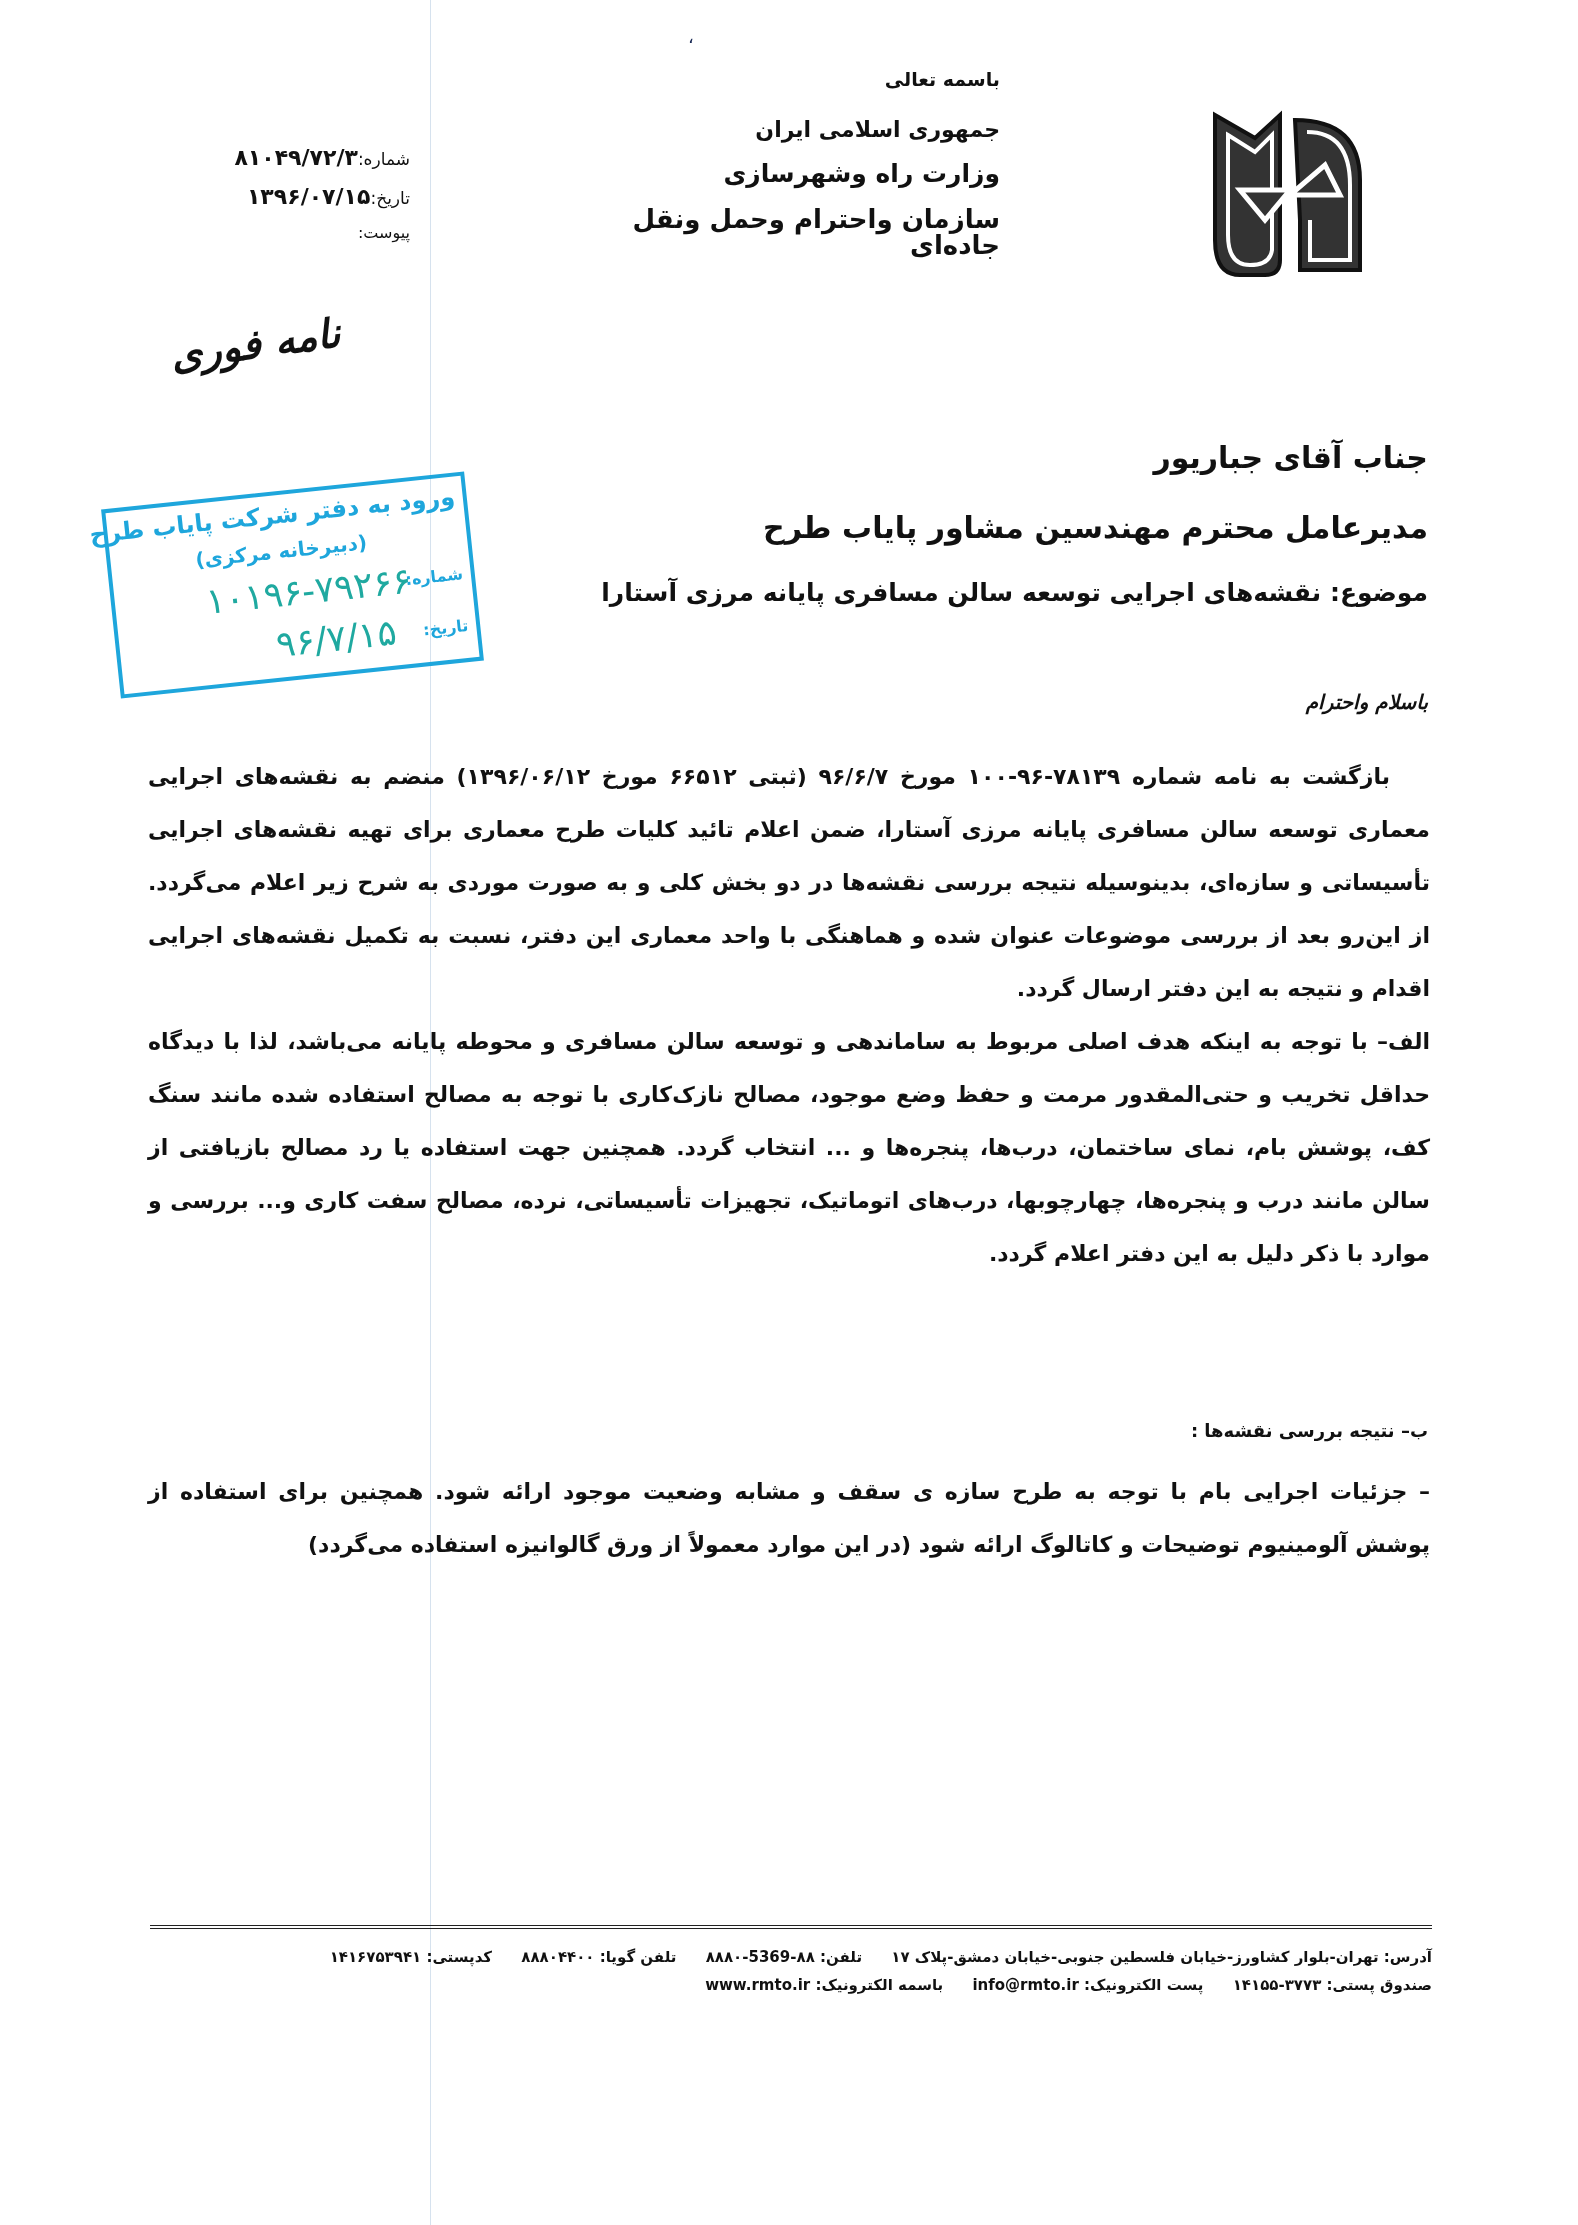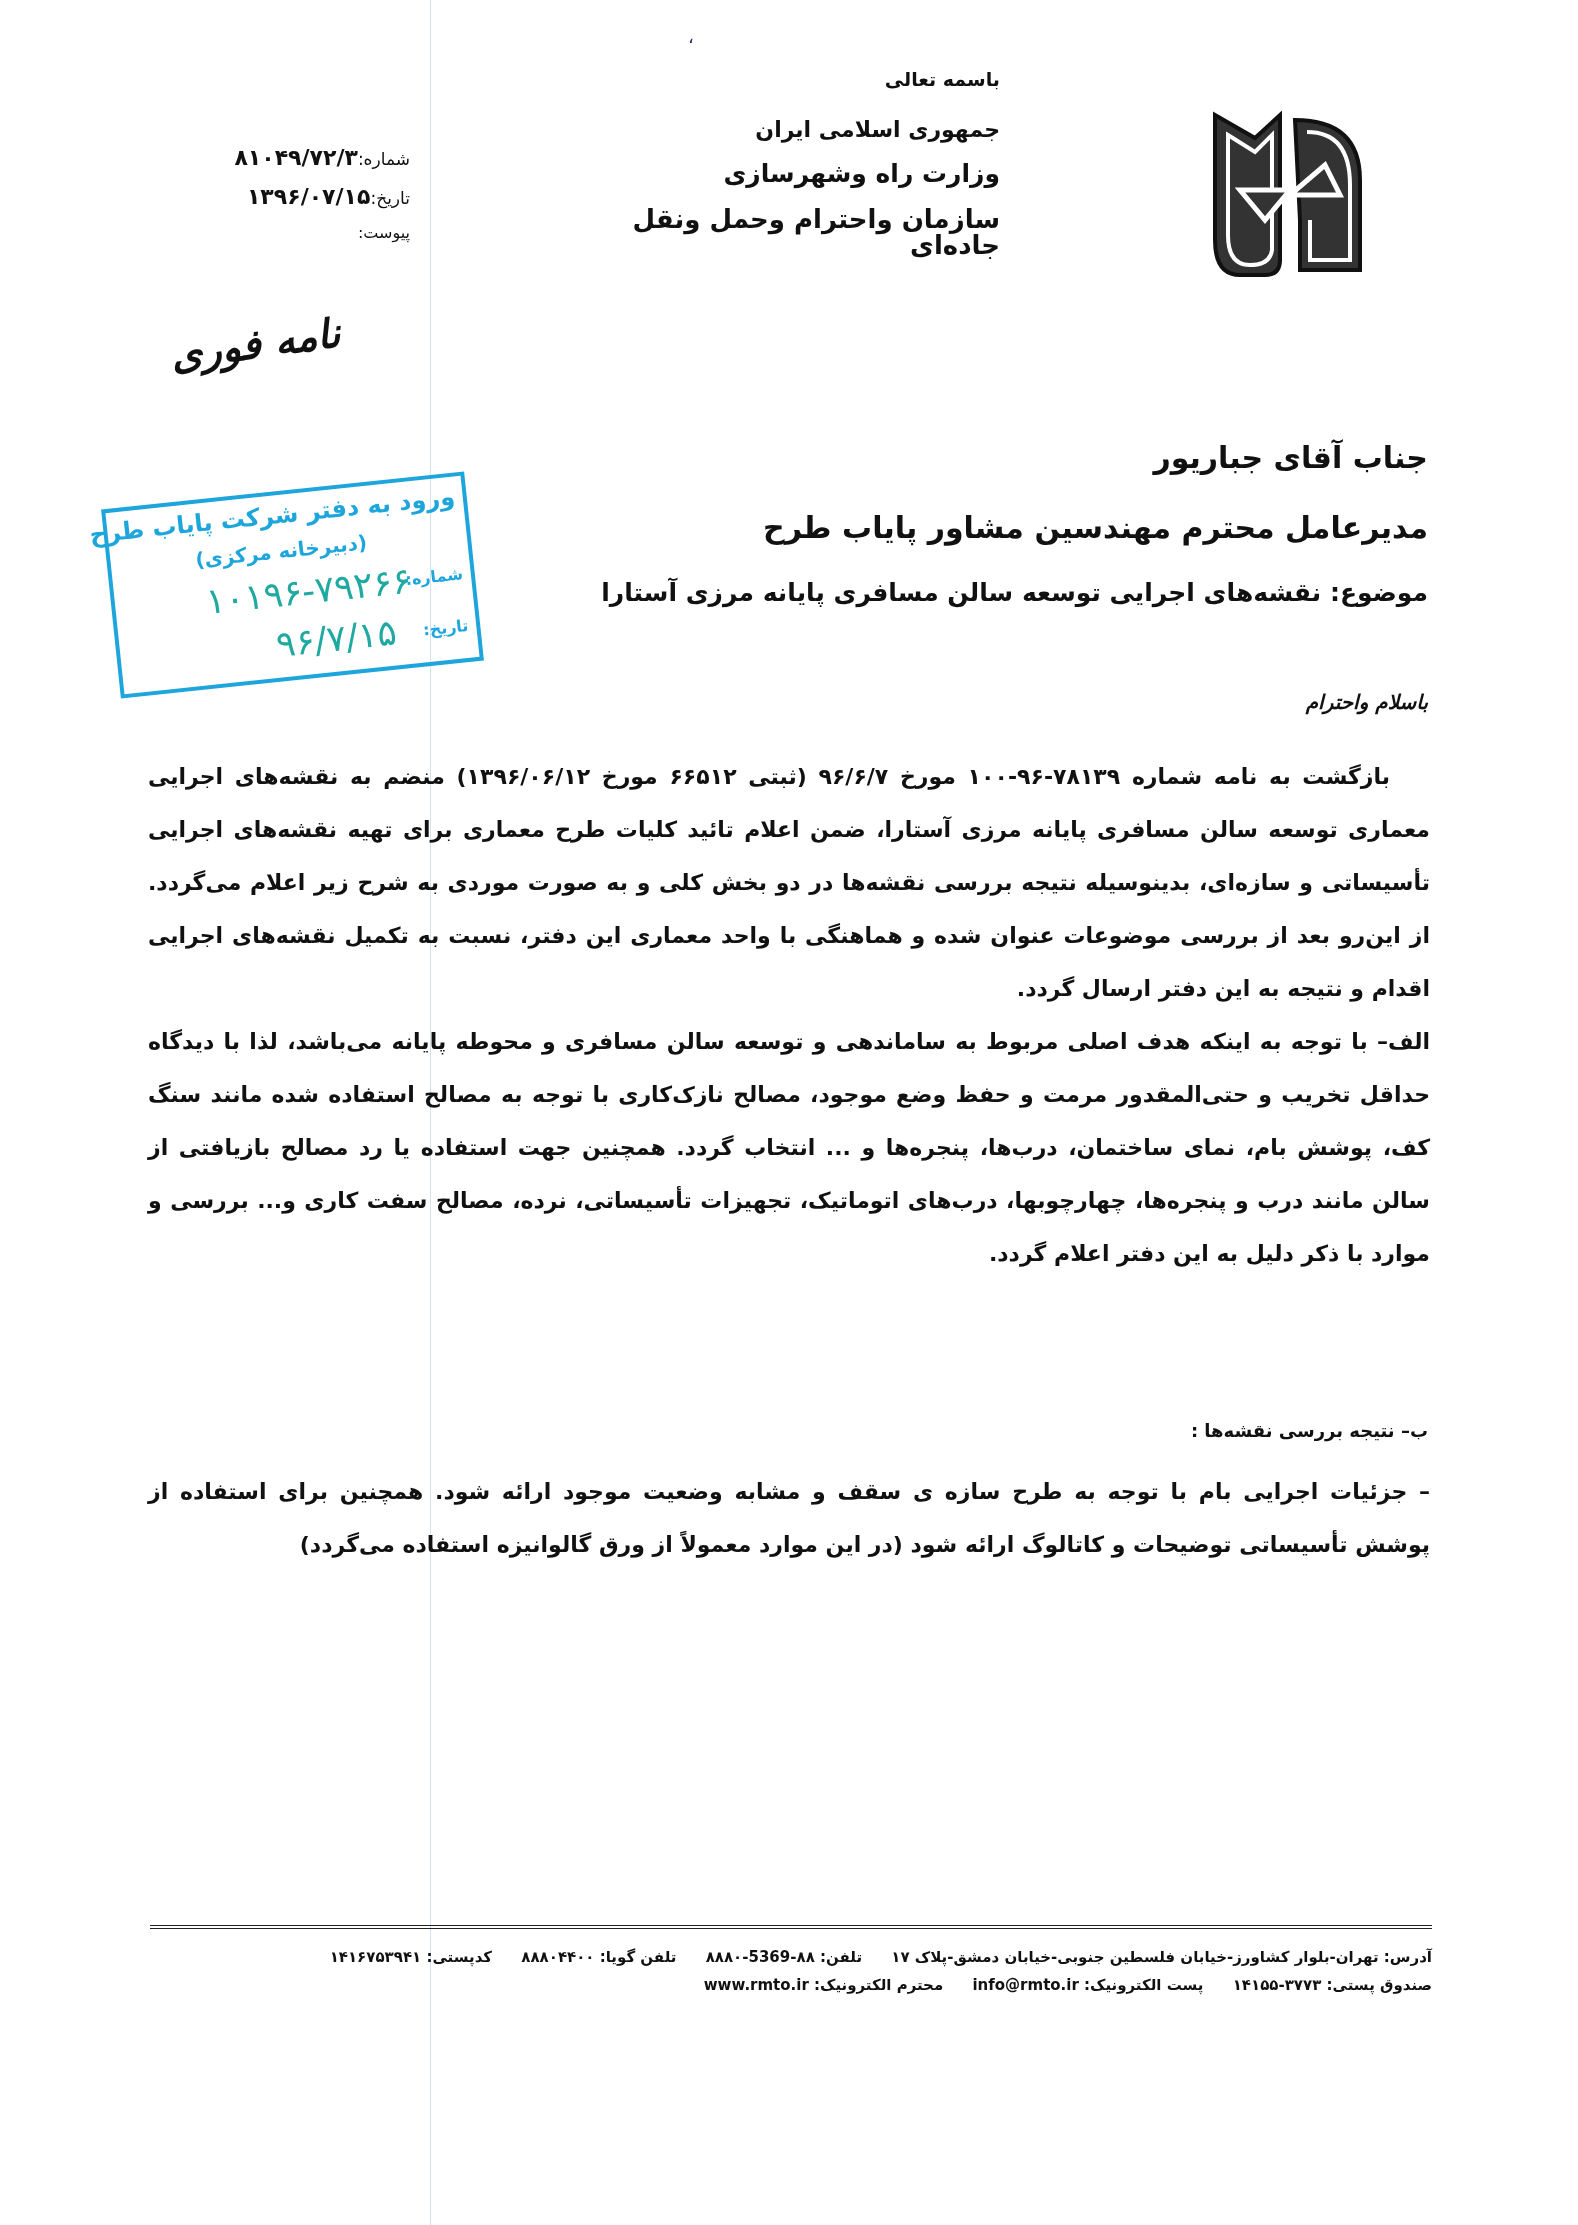--- a/index.html
+++ b/index.html
@@ -127,27 +127,27 @@
 
 <div class="greeting">باسلام واحترام</div>
 
 <div class="body-text p1">بازگشت به نامه شماره ۷۸۱۳۹-۹۶-۱۰۰ مورخ ۹۶/۶/۷ (ثبتی ۶۶۵۱۲ مورخ ۱۳۹۶/۰۶/۱۲) منضم به نقشه‌های اجرایی معماری توسعه سالن مسافری پایانه مرزی آستارا، ضمن اعلام تائید کلیات طرح معماری برای تهیه نقشه‌های اجرایی تأسیساتی و سازه‌ای، بدینوسیله نتیجه بررسی نقشه‌ها در دو بخش کلی و به صورت موردی به شرح زیر اعلام می‌گردد. از این‌رو بعد از بررسی موضوعات عنوان شده و هماهنگی با واحد معماری این دفتر، نسبت به تکمیل نقشه‌های اجرایی اقدام و نتیجه به این دفتر ارسال گردد.</div>
 <div class="body-text p2">
   <span class="lead">الف–</span><span> با توجه به اینکه هدف اصلی مربوط به ساماندهی و توسعه سالن مسافری و محوطه پایانه می‌باشد، لذا با دیدگاه حداقل تخریب و حتی‌المقدور مرمت و حفظ وضع موجود، مصالح نازک‌کاری با توجه به مصالح استفاده شده مانند سنگ کف، پوشش بام، نمای ساختمان، درب‌ها، پنجره‌ها و ... انتخاب گردد. همچنین جهت استفاده یا رد مصالح بازیافتی از سالن مانند درب و پنجره‌ها، چهارچوبها، درب‌های اتوماتیک، تجهیزات تأسیساتی، نرده، مصالح سفت کاری و... بررسی و موارد با ذکر دلیل به این دفتر اعلام گردد.</span>
 </div>
 
 <div class="section-b">ب– نتیجه بررسی نقشه‌ها :</div>
 <div class="bullets">
-  <div class="bullet">– جزئیات اجرایی بام با توجه به طرح سازه ی سقف و مشابه وضعیت موجود ارائه شود. همچنین برای استفاده از پوشش تأسیساتی توضیحات و کاتالوگ ارائه شود (در این موارد معمولاً از ورق گالوانیزه استفاده می‌گردد)</div>
+  <div class="bullet">– جزئیات اجرایی بام با توجه به طرح سازه ی سقف و مشابه وضعیت موجود ارائه شود. همچنین برای استفاده از پوشش آلومینیوم توضیحات و کاتالوگ ارائه شود (در این موارد معمولاً از ورق گالوانیزه استفاده می‌گردد)</div>
 </div>
 
 <div class="footer-rule"></div>
 <div class="footer footer-1">
   <span>آدرس: تهران-بلوار کشاورز-خیابان فلسطین جنوبی-خیابان دمشق-پلاک ۱۷</span>
   <span>تلفن: ۸۸-5369-۸۸۸۰</span>
   <span>تلفن گویا: ۸۸۸۰۴۴۰۰</span>
   <span>کدپستی: ۱۴۱۶۷۵۳۹۴۱</span>
 </div>
 <div class="footer footer-2">
   <span>صندوق پستی: ۳۷۷۳-۱۴۱۵۵</span>
   <span>پست الکترونیک: info@rmto.ir</span>
-  <span>محترم الکترونیک: www.rmto.ir</span>
+  <span>باسمه الکترونیک: www.rmto.ir</span>
 </div>
 
 </body></html>

